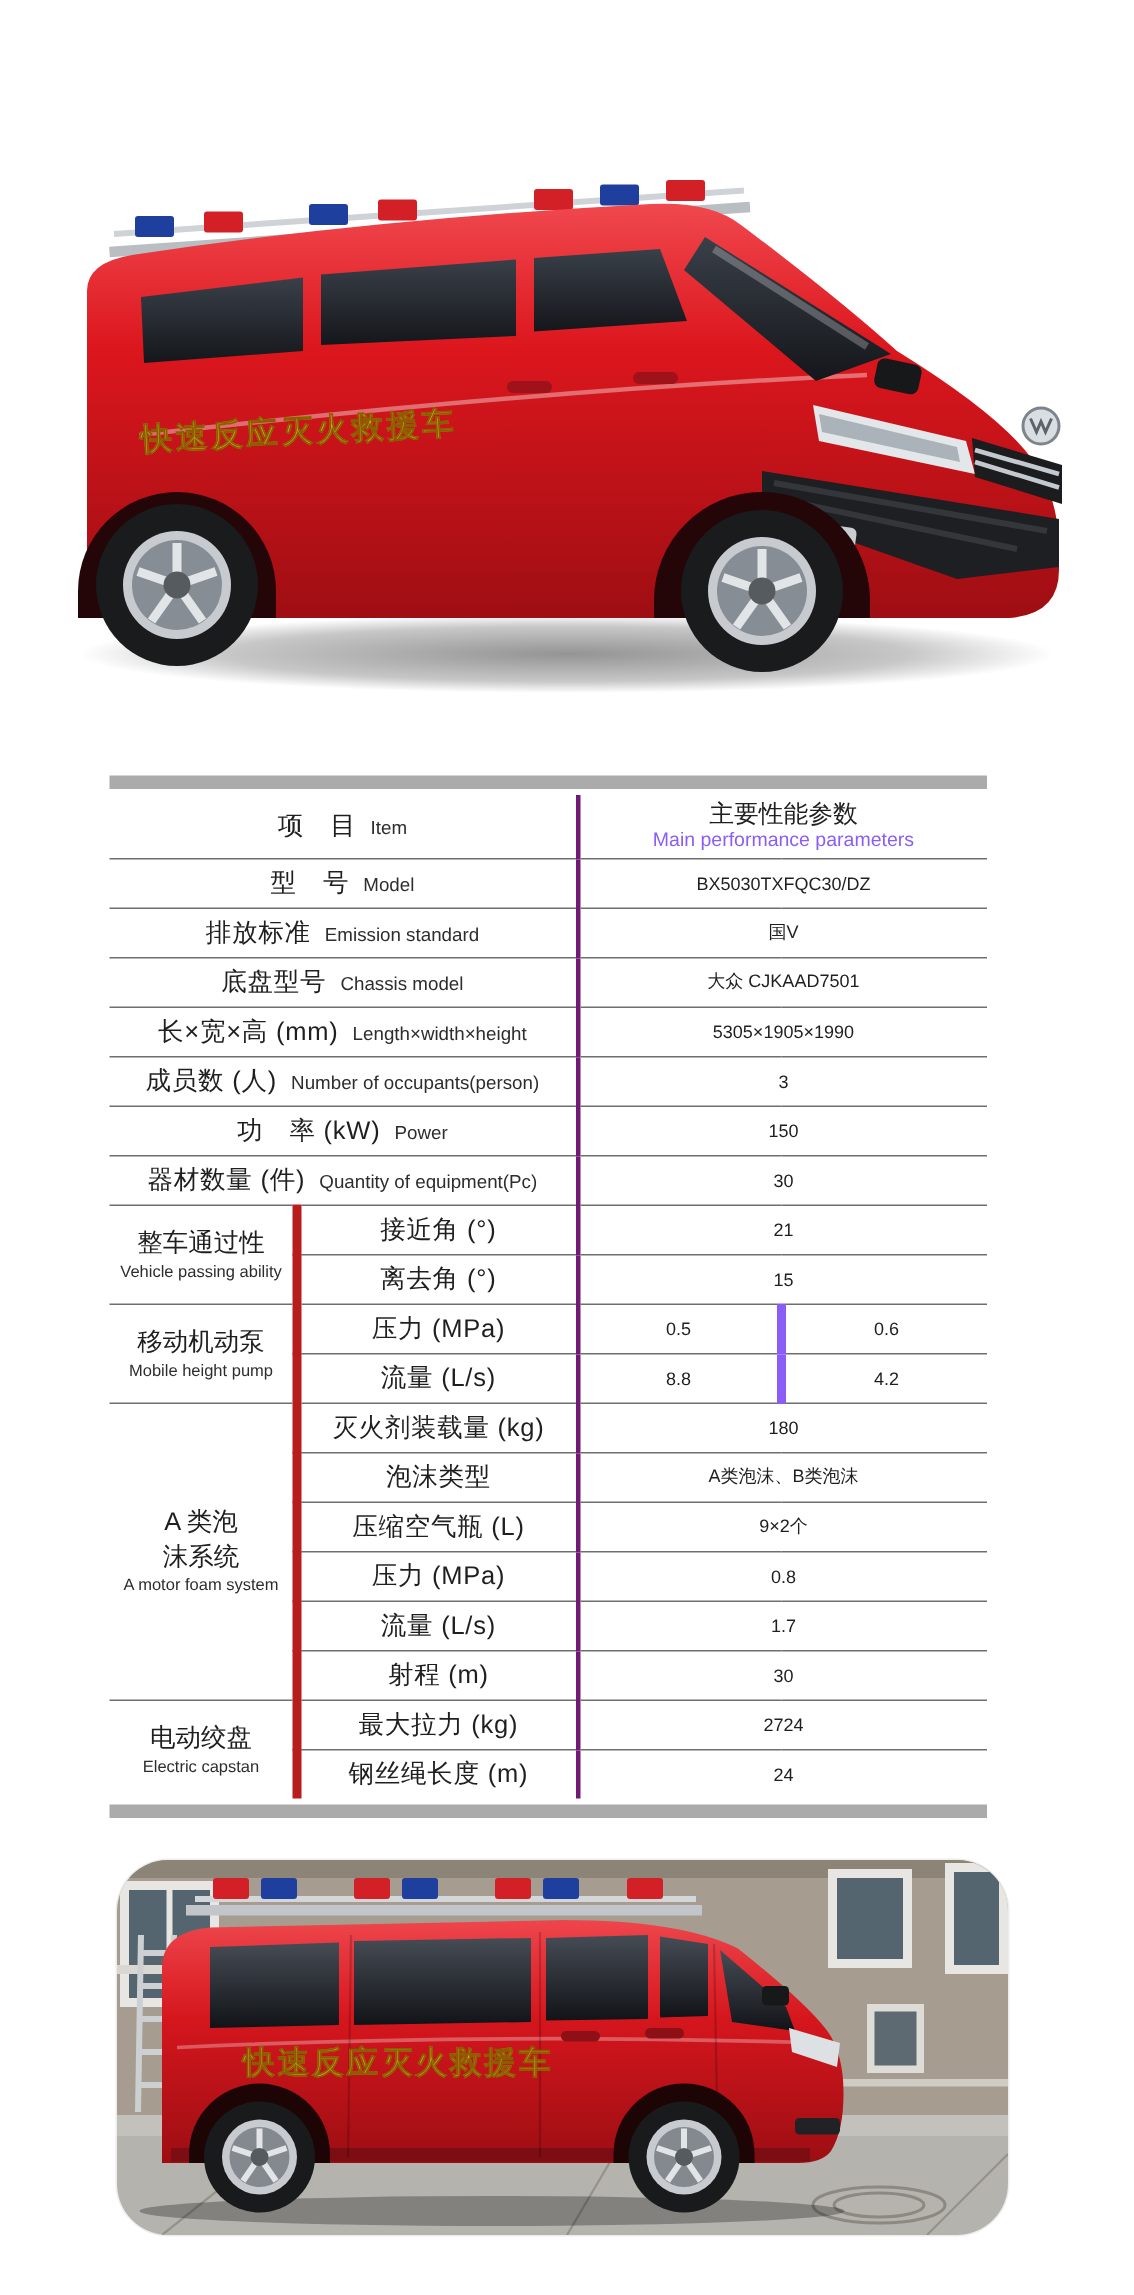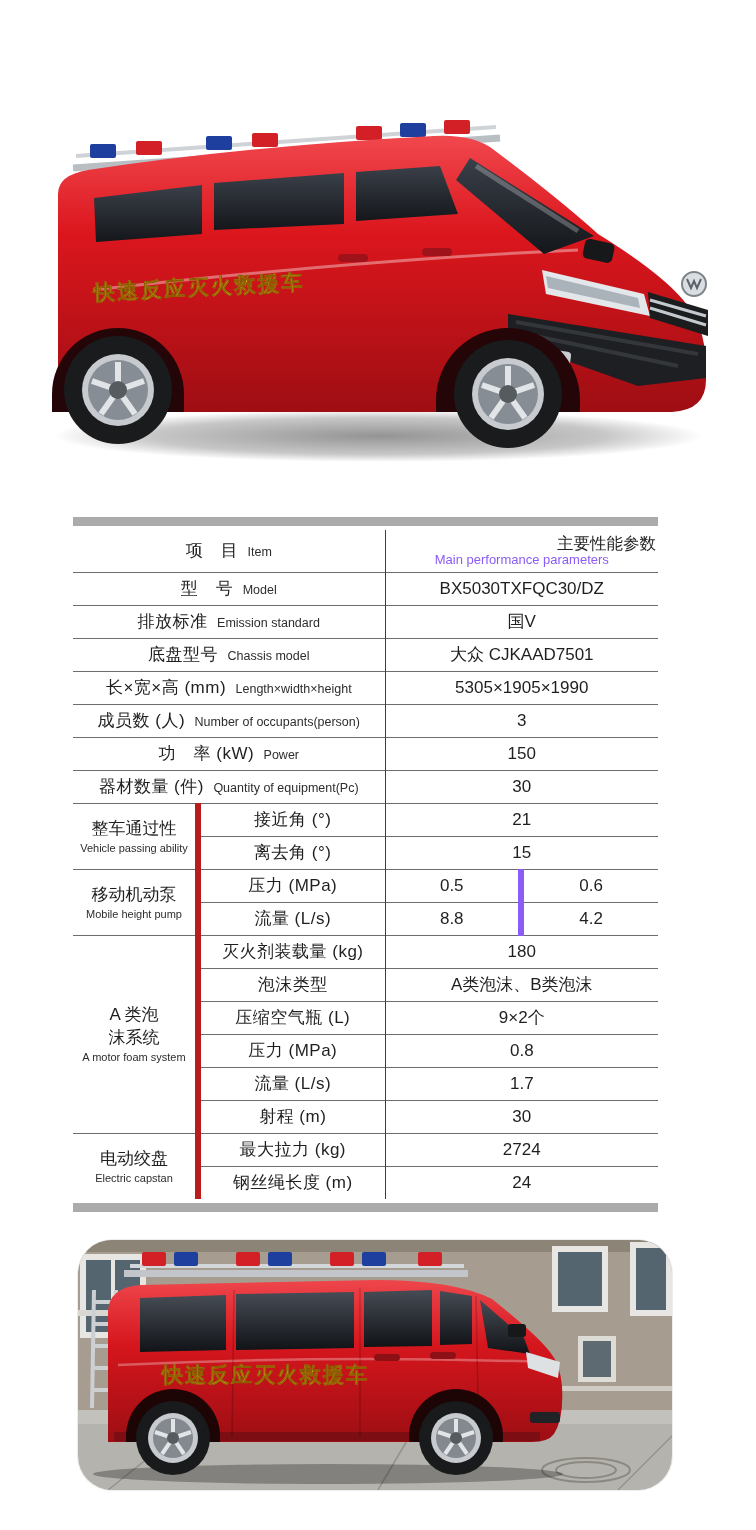--- a/index.html
+++ b/index.html
@@ -17,26 +17,26 @@
   .spec-wrap { position:absolute; left:73px; top:517px; width:585px; }
   .graybar { height:9px; background:#ababab; }
   .graybar.top { margin-bottom:4px; }
   .graybar.bottom { margin-top:4px; }
   table.spec { border-collapse:collapse; width:585px; table-layout:fixed; }
   table.spec td { padding:0 2px; text-align:center; vertical-align:middle; }
   table.spec tr { height:33px; }
   table.spec tr.head { height:42px; }
   table.spec tr:not(:first-child) > td { border-top:1px solid #6e6e6e; }
   td.cell-group { border-right:6px solid #b91c1c; }
-  td.cell-label { border-right:1px solid #701a75; }
+  td.cell-label { border-right:3px solid #701a75; }
   td.val-a { border-right:6px solid #8b5cf6;margin-left:40px; }
   .zh { font-size:17px; color:#1f1f1f; letter-spacing:0.5px; }
   .en { font-size:12.5px; color:#2d2d2d; margin-left:5px; }
-  .val { font-size:17px; color:#1f1f1f; }
-  .head-zh { font-size:16.5px; line-height:1.15;text-align:right; }
+  .val { font-size:12px; color:#1f1f1f; }
+  .head-zh { font-size:16.5px; line-height:1.15; }
   .head-en { font-size:13px; line-height:1.1; color:#8b5cf6; }
   .group-zh { font-size:17px; line-height:1.35; }
   .group-en { font-size:11px; line-height:1.15; color:#2d2d2d; max-width:112px; margin:1px auto 0; }
 </style>
 </head>
 <body>
 
 <div class="sheet">
 
   <figure class="photo-top">

